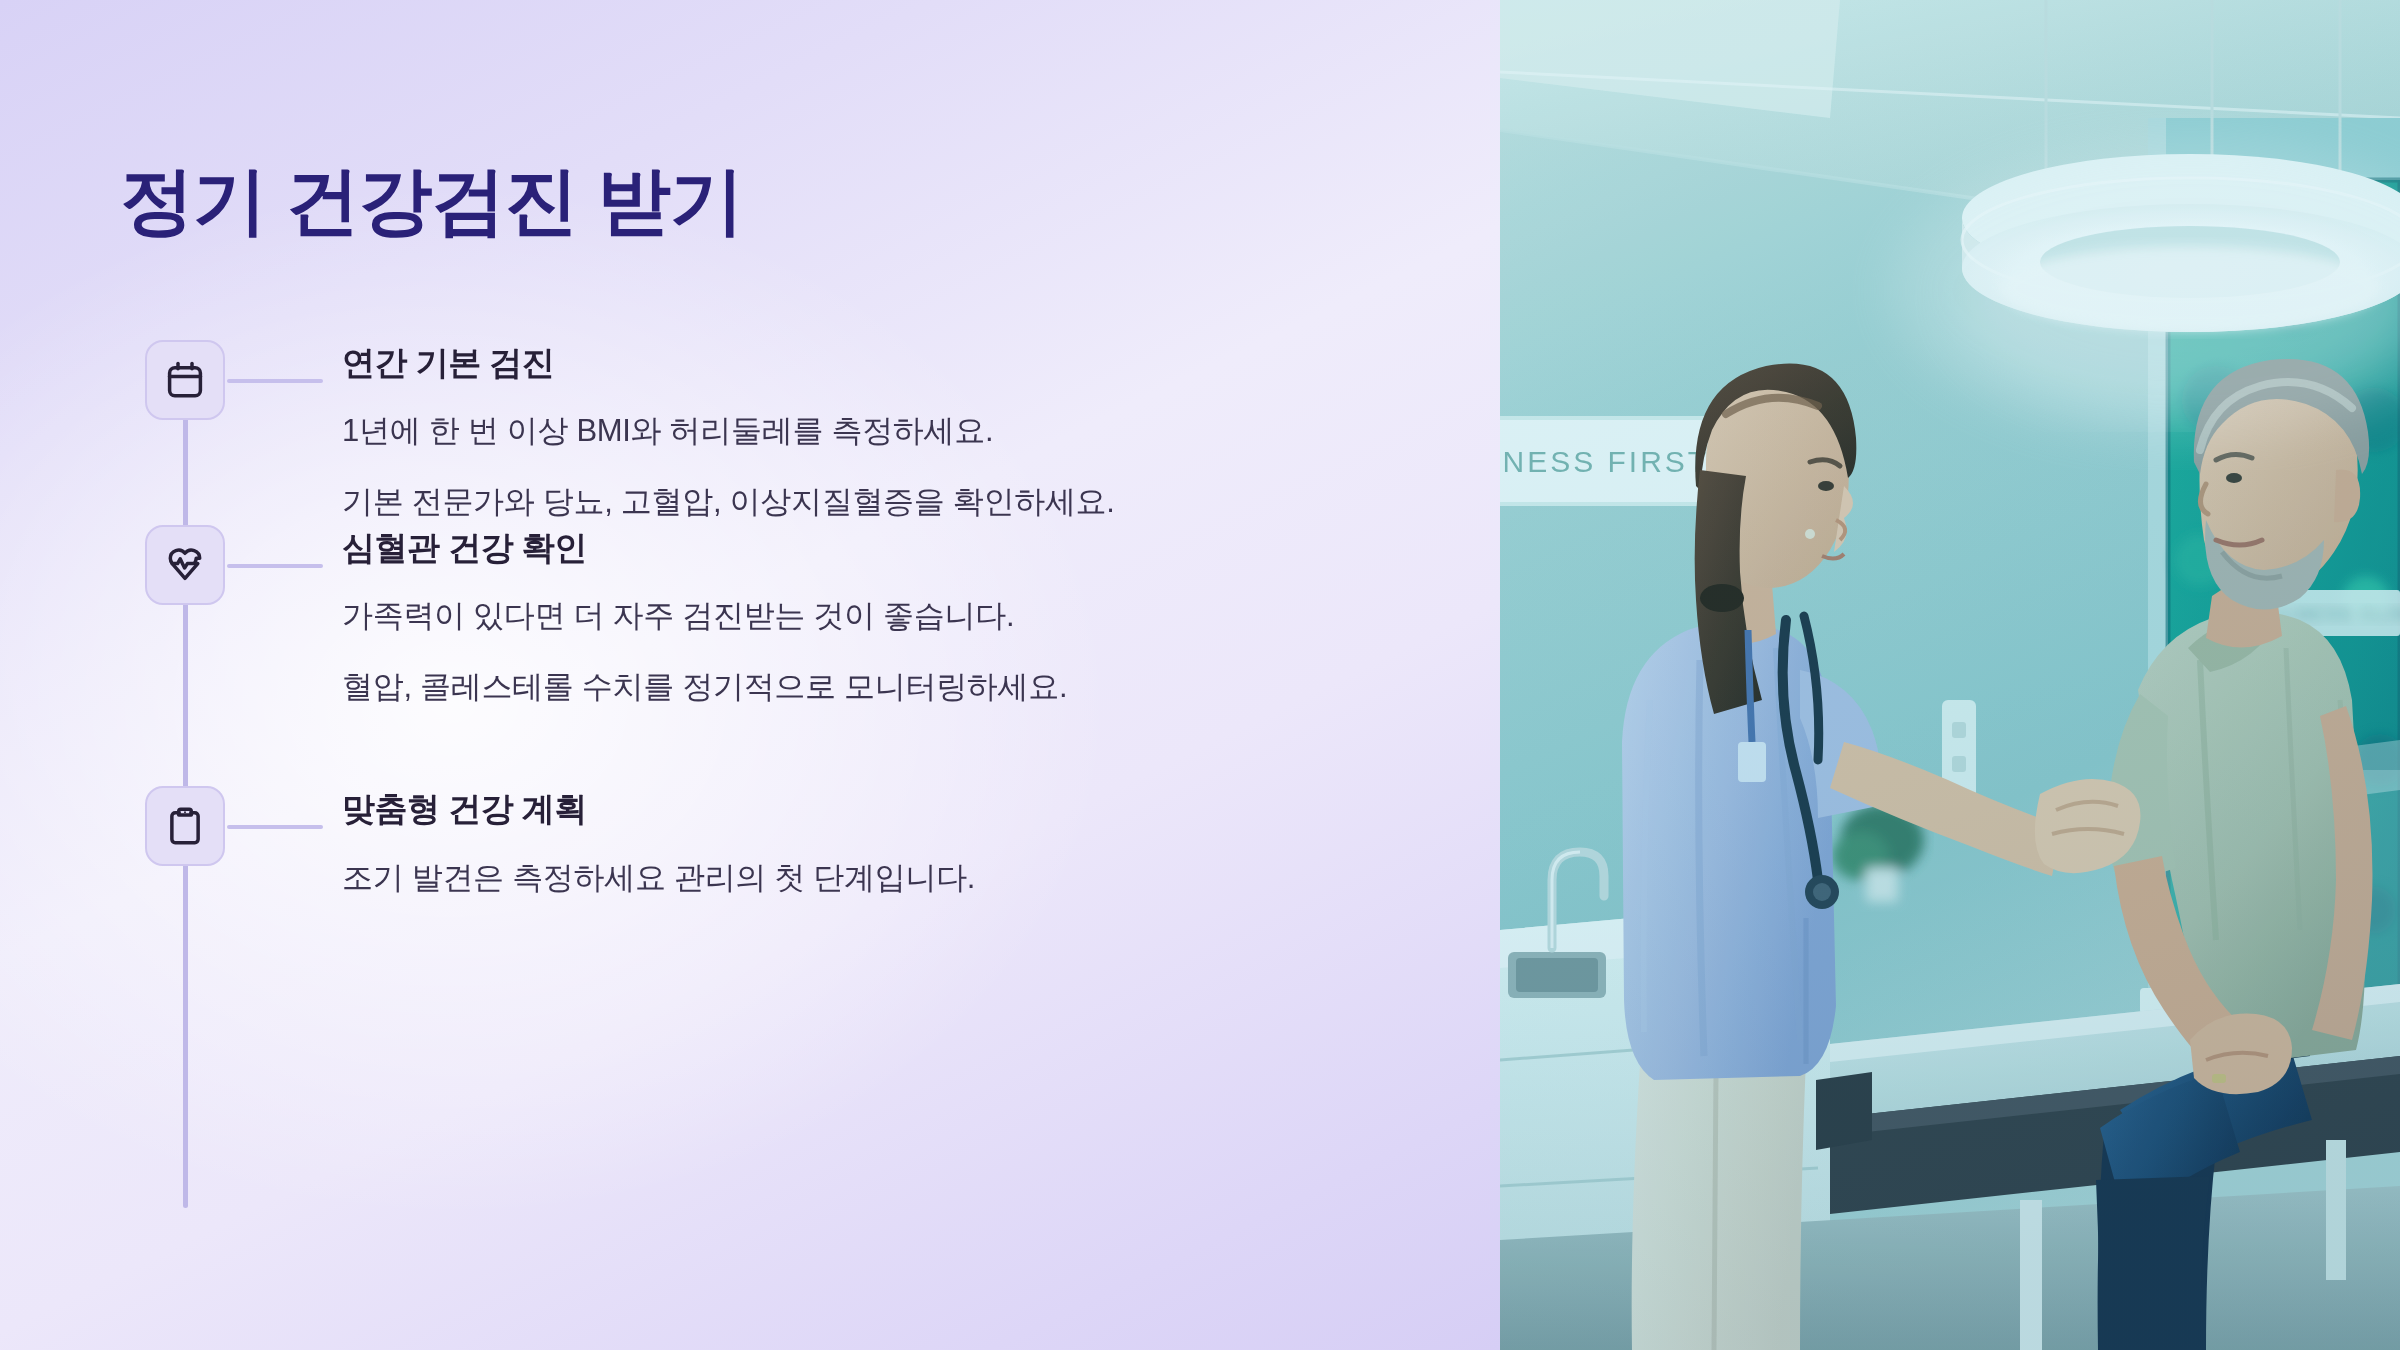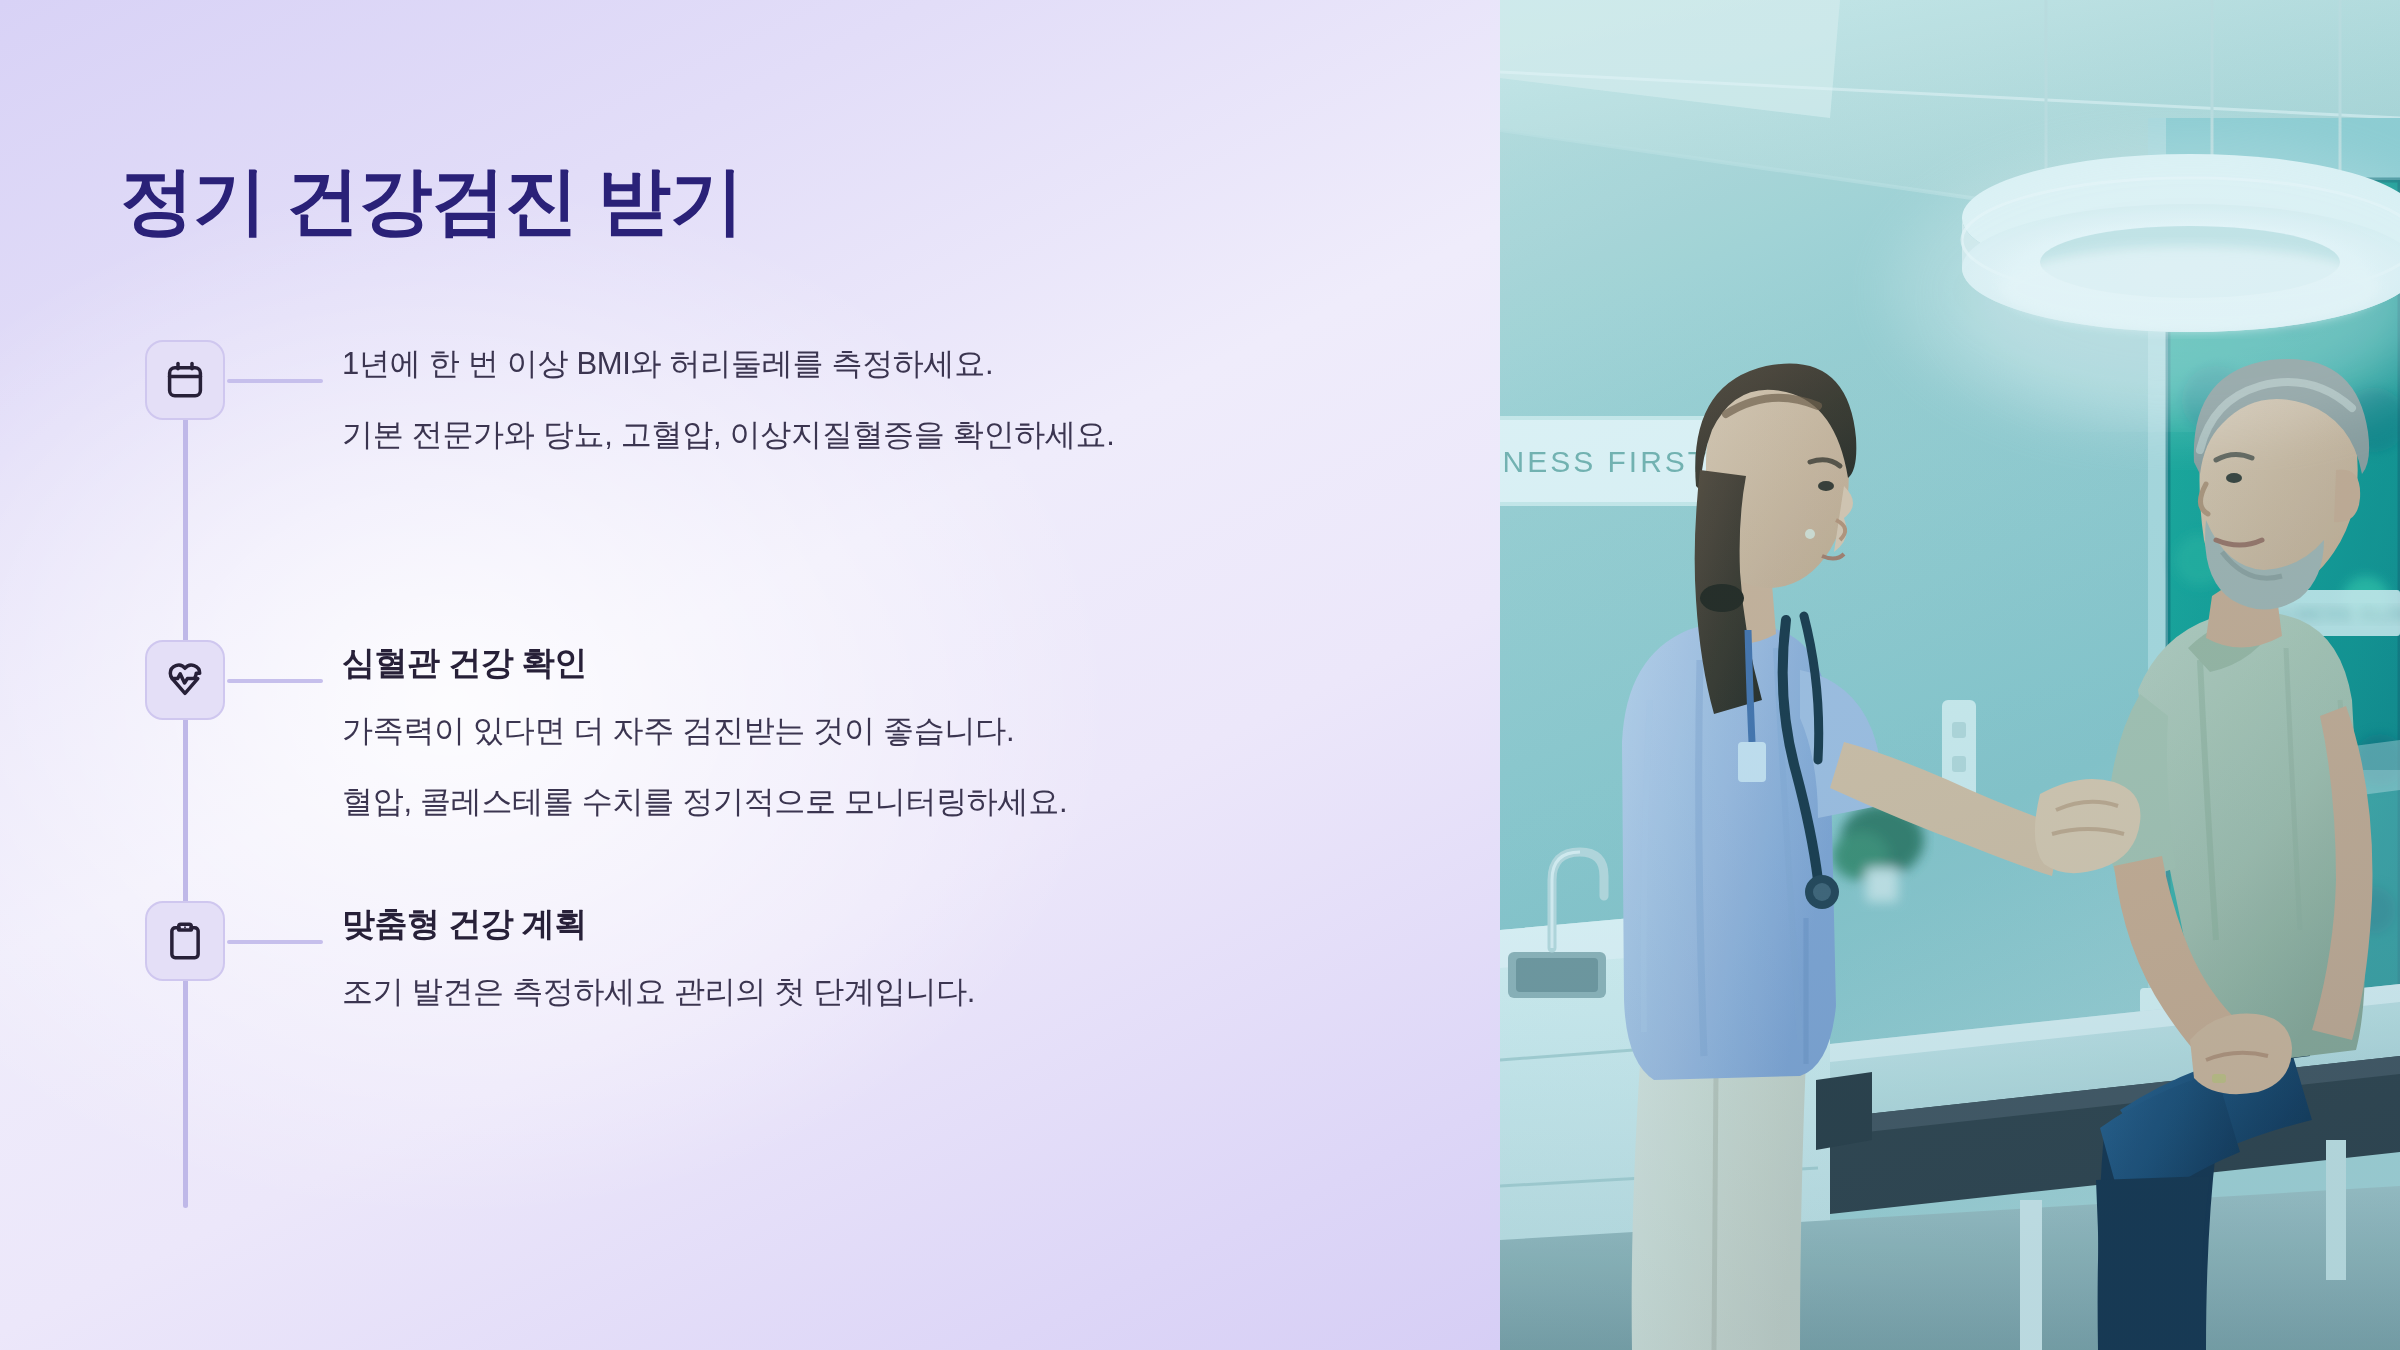--- a/index.html
+++ b/index.html
@@ -58,21 +58,21 @@
     background:#bfb8e8;
     border-radius:3px;
   }
 
   .tl-item {
     position:relative;
     display:block;
     min-height:120px;
   }
   .tl-item.item-0 { margin-top:0px; }
-  .tl-item.item-1 { margin-top:180px; }
+  .tl-item.item-1 { }
   .tl-item.item-2 { margin-top:76px; }
 
   .tl-marker {
     position:absolute;
     left:25px;
     top:0px;
     width:80px; height:80px;
     border-radius:18px;
     background:#e4dff7;
     border:2px solid #cfc7ef;
@@ -144,20 +144,21 @@
         <div class="tl-connector"></div>
         <div class="tl-marker">
           <svg viewBox="0 0 24 24" fill="none" stroke="#272038" stroke-width="2" stroke-linecap="round" stroke-linejoin="round" aria-hidden="true">
             <rect x="3.2" y="5" width="17.6" height="16" rx="3"></rect>
             <line x1="3.2" y1="10" x2="20.8" y2="10"></line>
             <line x1="8" y1="2.6" x2="8" y2="5.6"></line>
             <line x1="16" y1="2.6" x2="16" y2="5.6"></line>
           </svg>
         </div>
         <div class="tl-body">
+          <div class="tl-heading">연간 기본 검진</div>
           <div class="tl-line">1년에 한 번 이상 BMI와 허리둘레를 측정하세요.</div>
           <div class="tl-line">기본 전문가와 당뇨, 고혈압, 이상지질혈증을 확인하세요.</div>
         </div>
       </div>
 
       <div class="tl-item item-1">
         <div class="tl-connector"></div>
         <div class="tl-marker">
           <svg viewBox="0 0 24 24" fill="none" stroke="#272038" stroke-width="2" stroke-linecap="round" stroke-linejoin="round" aria-hidden="true">
             <path d="M20.4 8.2a4.7 4.7 0 0 0-8.4-2.9A4.7 4.7 0 0 0 3.6 8.2c0 1.2.45 2.2 1.1 3h3.05l1.5-2.7 2.5 5.2 1.6-2.5h3.95c.65-.8 1.1-1.8 1.1-3z"></path>

